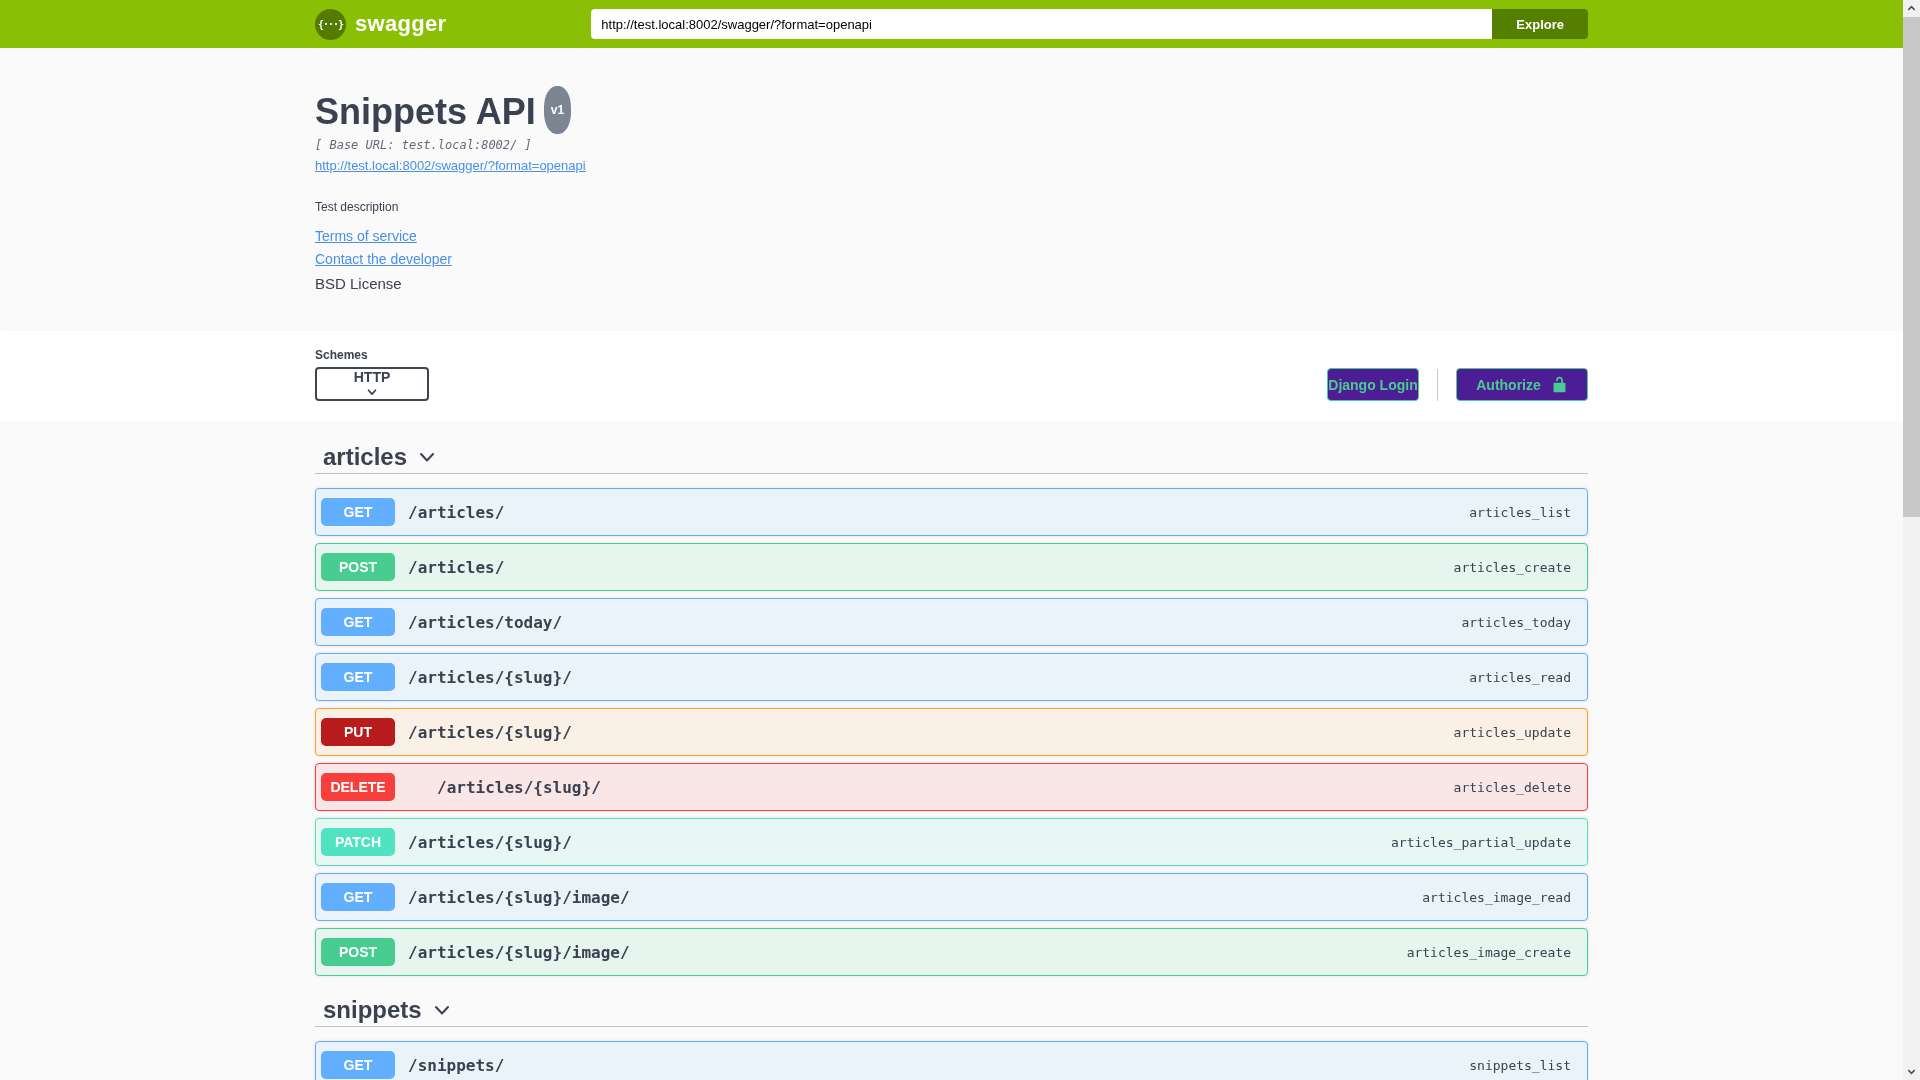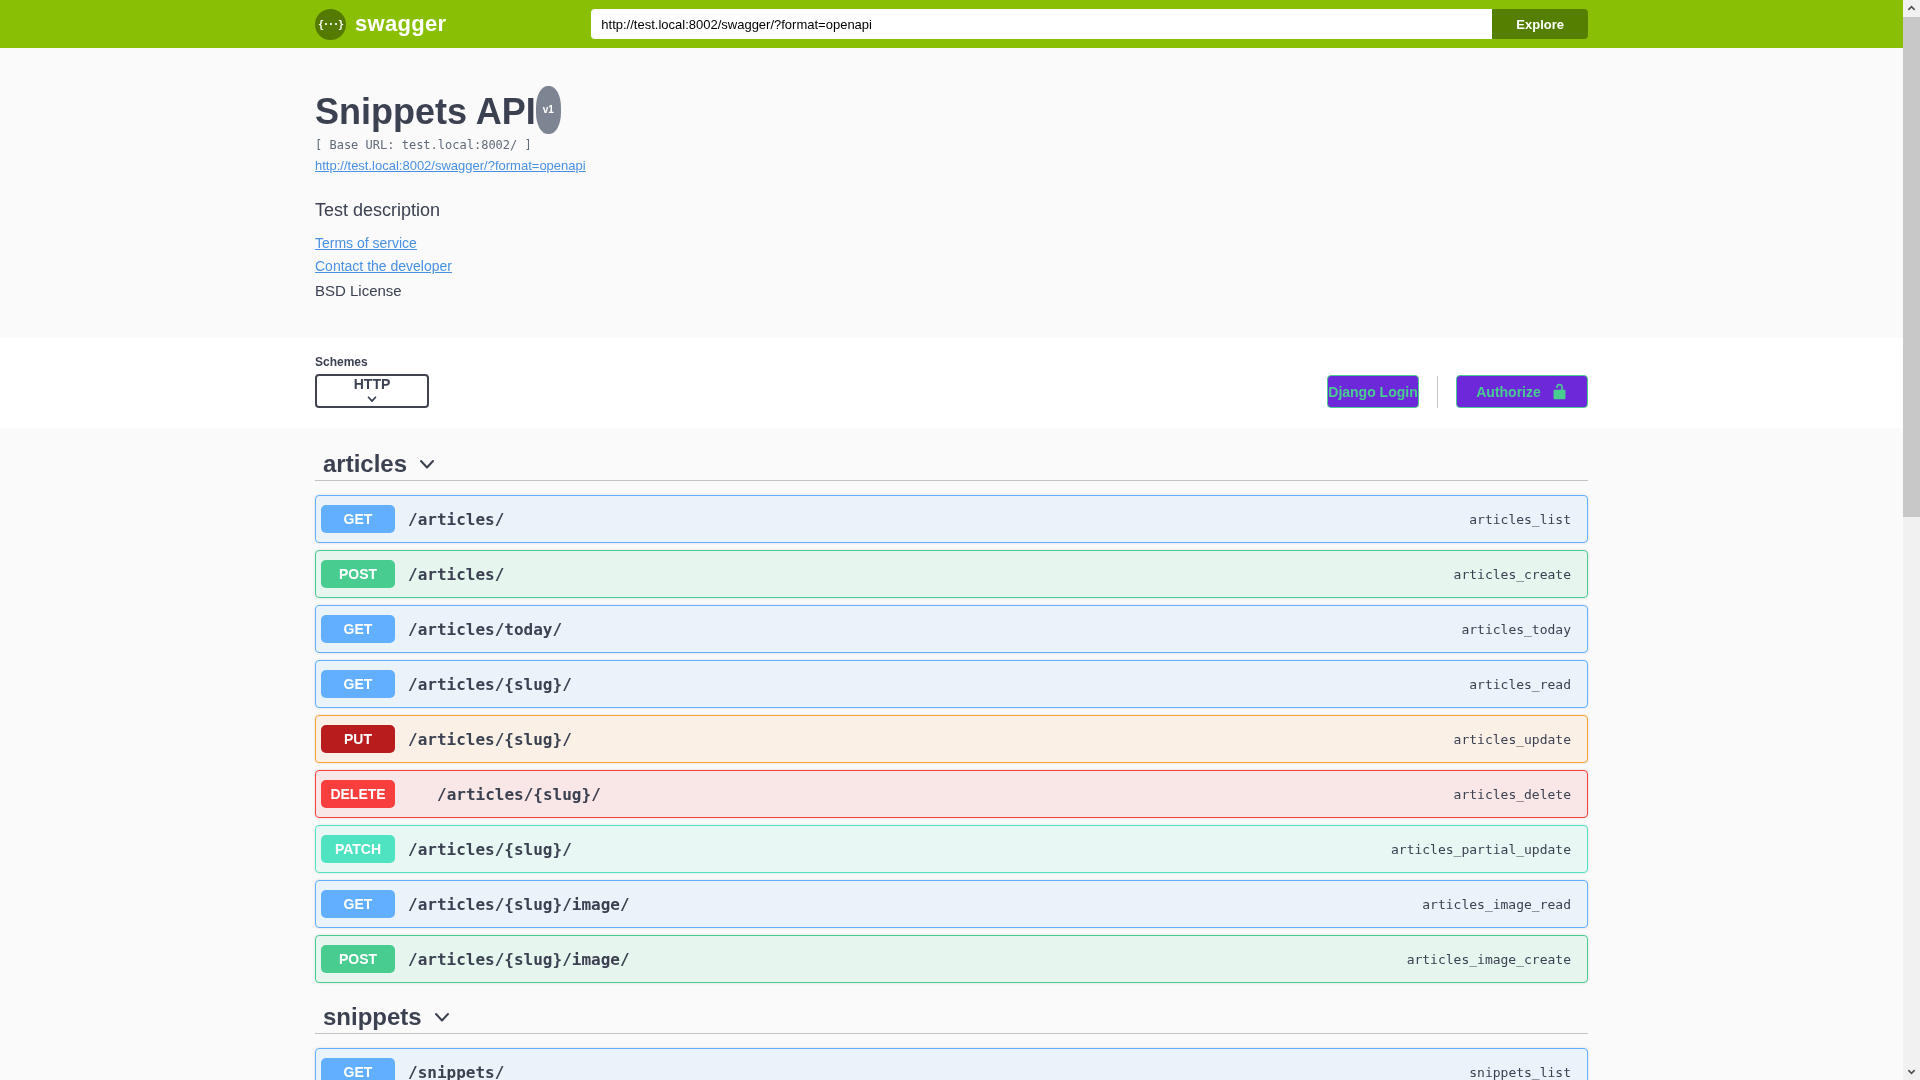--- a/index.html
+++ b/index.html
@@ -41,35 +41,35 @@
   }
 
   
   .container { width: 1273px; margin: 0 auto; }
   .info-section { padding: 44px 0 39px 0; background: #fafafa; }
   .api-title {
     font-size: 36px; font-weight: bold; color: #3b4151; line-height: 40px;
     display: inline-flex; align-items: flex-start;
   }
   .version-badge {
-    display: inline-block; margin-top: -6px;
+    display: inline-block; margin-left: 8px; margin-top: -6px;
     background: #7d8492; color: #ffffff;
-    font-size: 10px; font-weight: bold;
+    font-size: 12px; font-weight: bold;
     padding: 4px 7px; border-radius: 45%;
     vertical-align: top;
   }
   .base-url {
     margin-top: 4px; font-family: "DejaVu Sans Mono", monospace;
-    font-size: 12px; color: #606a78;
+    font-size: 12px; color: #606a78; font-style: italic;
   }
   .spec-link {
     display: inline-block; margin-top: 6px; font-size: 13px;
     color: #4990e2; text-decoration: underline; cursor: pointer;
   }
-  .api-description { margin-top: 26px; font-size: 18px; color: #3b4151; }
+  .api-description { margin-top: 26px; font-size: 12px; color: #3b4151; }
   .info-link {
     display: block; font-size: 14px; color: #4990e2;
     text-decoration: underline; cursor: pointer; width: fit-content;
   }
   .terms-link { margin-top: 14px; }
   .contact-link { margin-top: 7px; }
   .license-label { margin-top: 8px; font-size: 15px; color: #3b4151; }
 
   
   .scheme-band {
@@ -84,21 +84,21 @@
   .schemes-label { font-size: 12px; font-weight: bold; color: #3b4151; margin-bottom: 5px; }
   .scheme-select {
     width: 114px; height: 34px; border: 2px solid #41444e; border-radius: 4px;
     background: #ffffff; display: flex; align-items: center; cursor: pointer;
     padding: 0 20px; justify-content: space-between; flex-direction: column;
   }
   .scheme-select-value { font-size: 14px; font-weight: bold; color: #3b4151; }
   .auth-wrapper { display: flex; align-items: center; gap: 0; }
   .auth-btn {
     height: 33px; border: 1px solid #49cc90; border-radius: 4px;
-    background: #6d28d9; color: #49cc90; font-weight: bold; font-size: 14px;
+    background: #4c1d95; color: #49cc90; font-weight: bold; font-size: 14px;
     cursor: pointer; display: inline-flex; align-items: center; justify-content: center;
     font-family: "Liberation Sans", sans-serif;
   }
   .django-login-btn { width: 92px; }
   .authorize-btn { width: 132px; gap: 10px; }
   .auth-divider { width: 1px; height: 32px; background: #c7c7c7; margin: 0 18px; }
 
   
   .operations-area { background: #fafafa; padding-top: 20px; }
   .tag-section { margin-bottom: 18px; }

